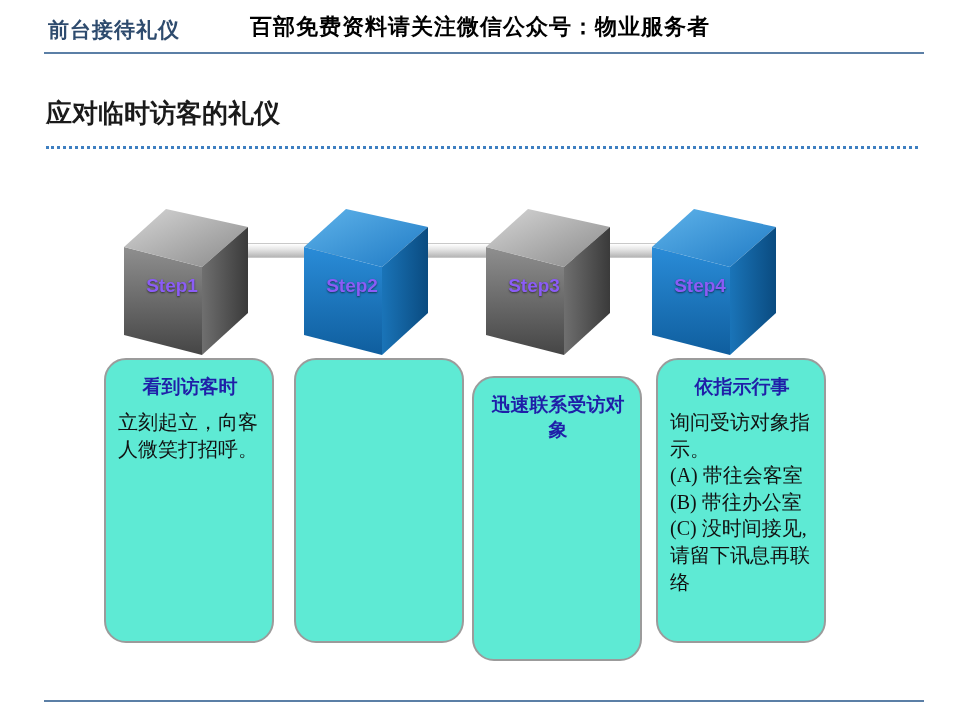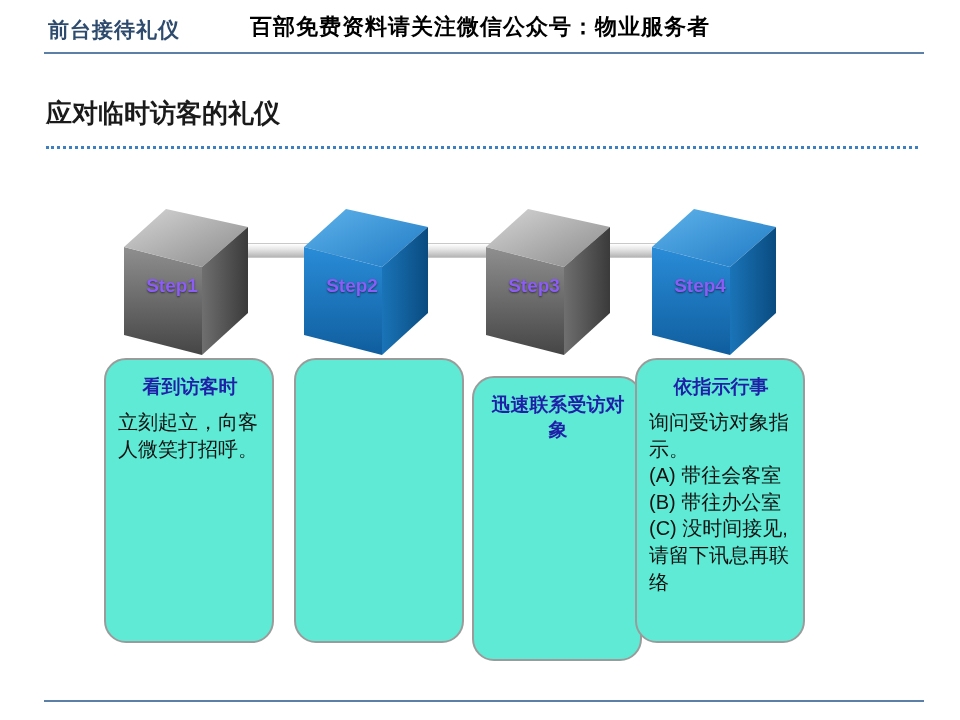--- a/index.html
+++ b/index.html
@@ -238,21 +238,21 @@
     <div class="card-body">立刻起立，向客人微笑打招呼。</div>
   </div>
 
   <div class="card" style="left:190px;">
   </div>
 
   <div class="card" style="left:368px;margin-top:18px;">
     <div class="card-title">迅速联系受访对象</div>
   </div>
 
-  <div class="card" style="left:531px;">
+  <div class="card" style="left:552px;font-family:Liberation Serif, serif;">
     <div class="card-title">依指示行事</div>
     <div class="card-body">询问受访对象指示。
 (A) 带往会客室
 (B) 带往办公室
 (C) 没时间接见,请留下讯息再联络</div>
   </div>
 </div>
 
 <div class="footer-rule"></div>
 

